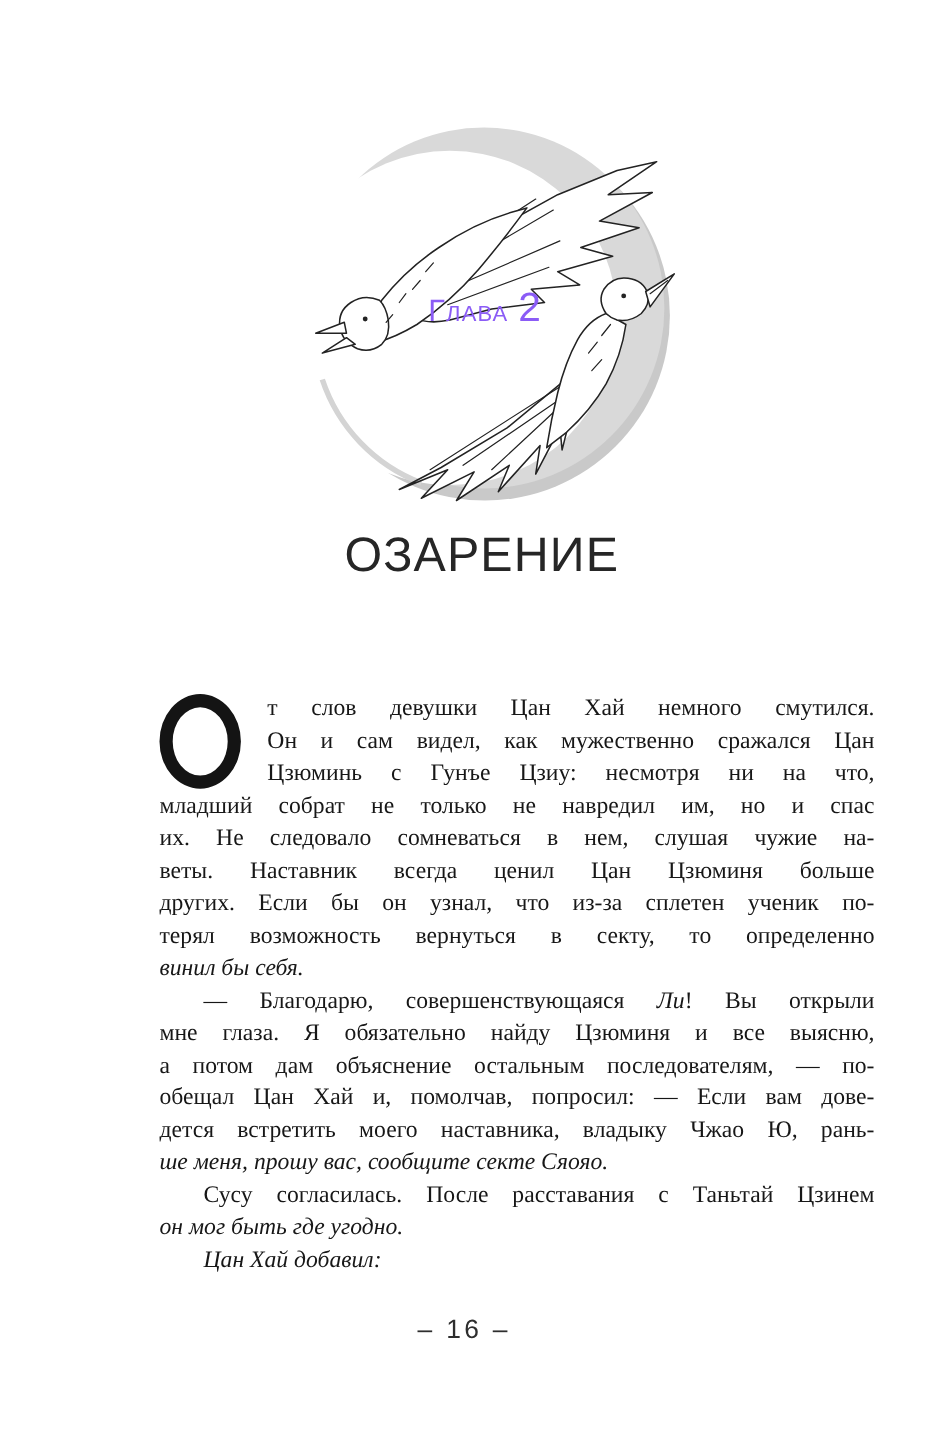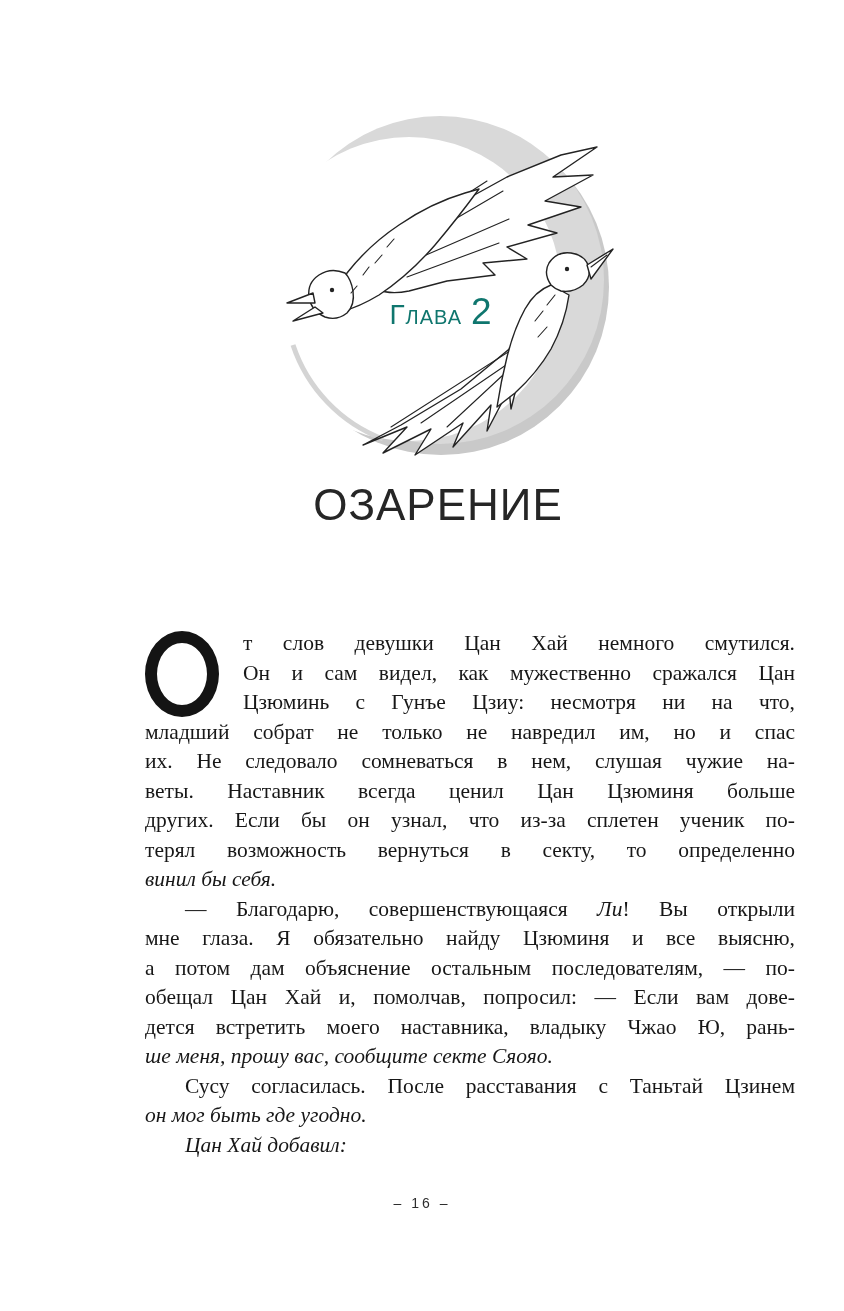--- a/index.html
+++ b/index.html
@@ -12,24 +12,23 @@
     overflow: hidden;
   }
   .figure-svg {
     position: absolute; left: 251px; top: 97px;
     width: 380px; height: 380px;
   }
   .chapter-label {
     position: absolute; left: 251px; top: 256px;
     width: 380px; text-align: center;
     font-family: "Liberation Sans", sans-serif;
-    font-weight: 300; color: #0f766e;
+    font-weight: 300; color: #8b5cf6;
     line-height: 48px; letter-spacing: 1px;
     white-space: nowrap;
-    margin-top: 32px;
   }
   .ch-word { font-size: 28px; font-variant: small-caps; }
   .ch-num  { font-size: 37px; margin-left: 9px; }
   .chapter-title {
     position: absolute; left: 113px; top: 489px;
     width: 650px; text-align: center;
     font-family: "Liberation Sans", sans-serif;
     font-weight: 300; font-size: 44px;
     letter-spacing: 1px; color: #262626;
     line-height: 32px;
@@ -50,21 +49,21 @@
     border: 12px solid #141414;
     border-radius: 50%;
     margin: 2px 24px 0 0;
     font-size: 0; color: transparent;
     overflow: hidden;
   }
   .page-number {
     position: absolute; left: 0; top: 1195px;
     width: 844px; text-align: center;
     font-family: "Liberation Sans", sans-serif;
-    font-weight: 300; font-size: 14px;
+    font-weight: 300; font-size: 24px;
     letter-spacing: 3px; color: #2e2e2e;
   }
   .bird { stroke: #232323; stroke-width: 1.4; fill: #ffffff;
           stroke-linejoin: round; stroke-linecap: round; }
   .bird-line { stroke: #232323; stroke-width: 1.1; fill: none; stroke-linecap: round; }
 </style>
 </head>
 <body>
 
 <svg class="figure-svg" viewBox="0 0 380 380">

